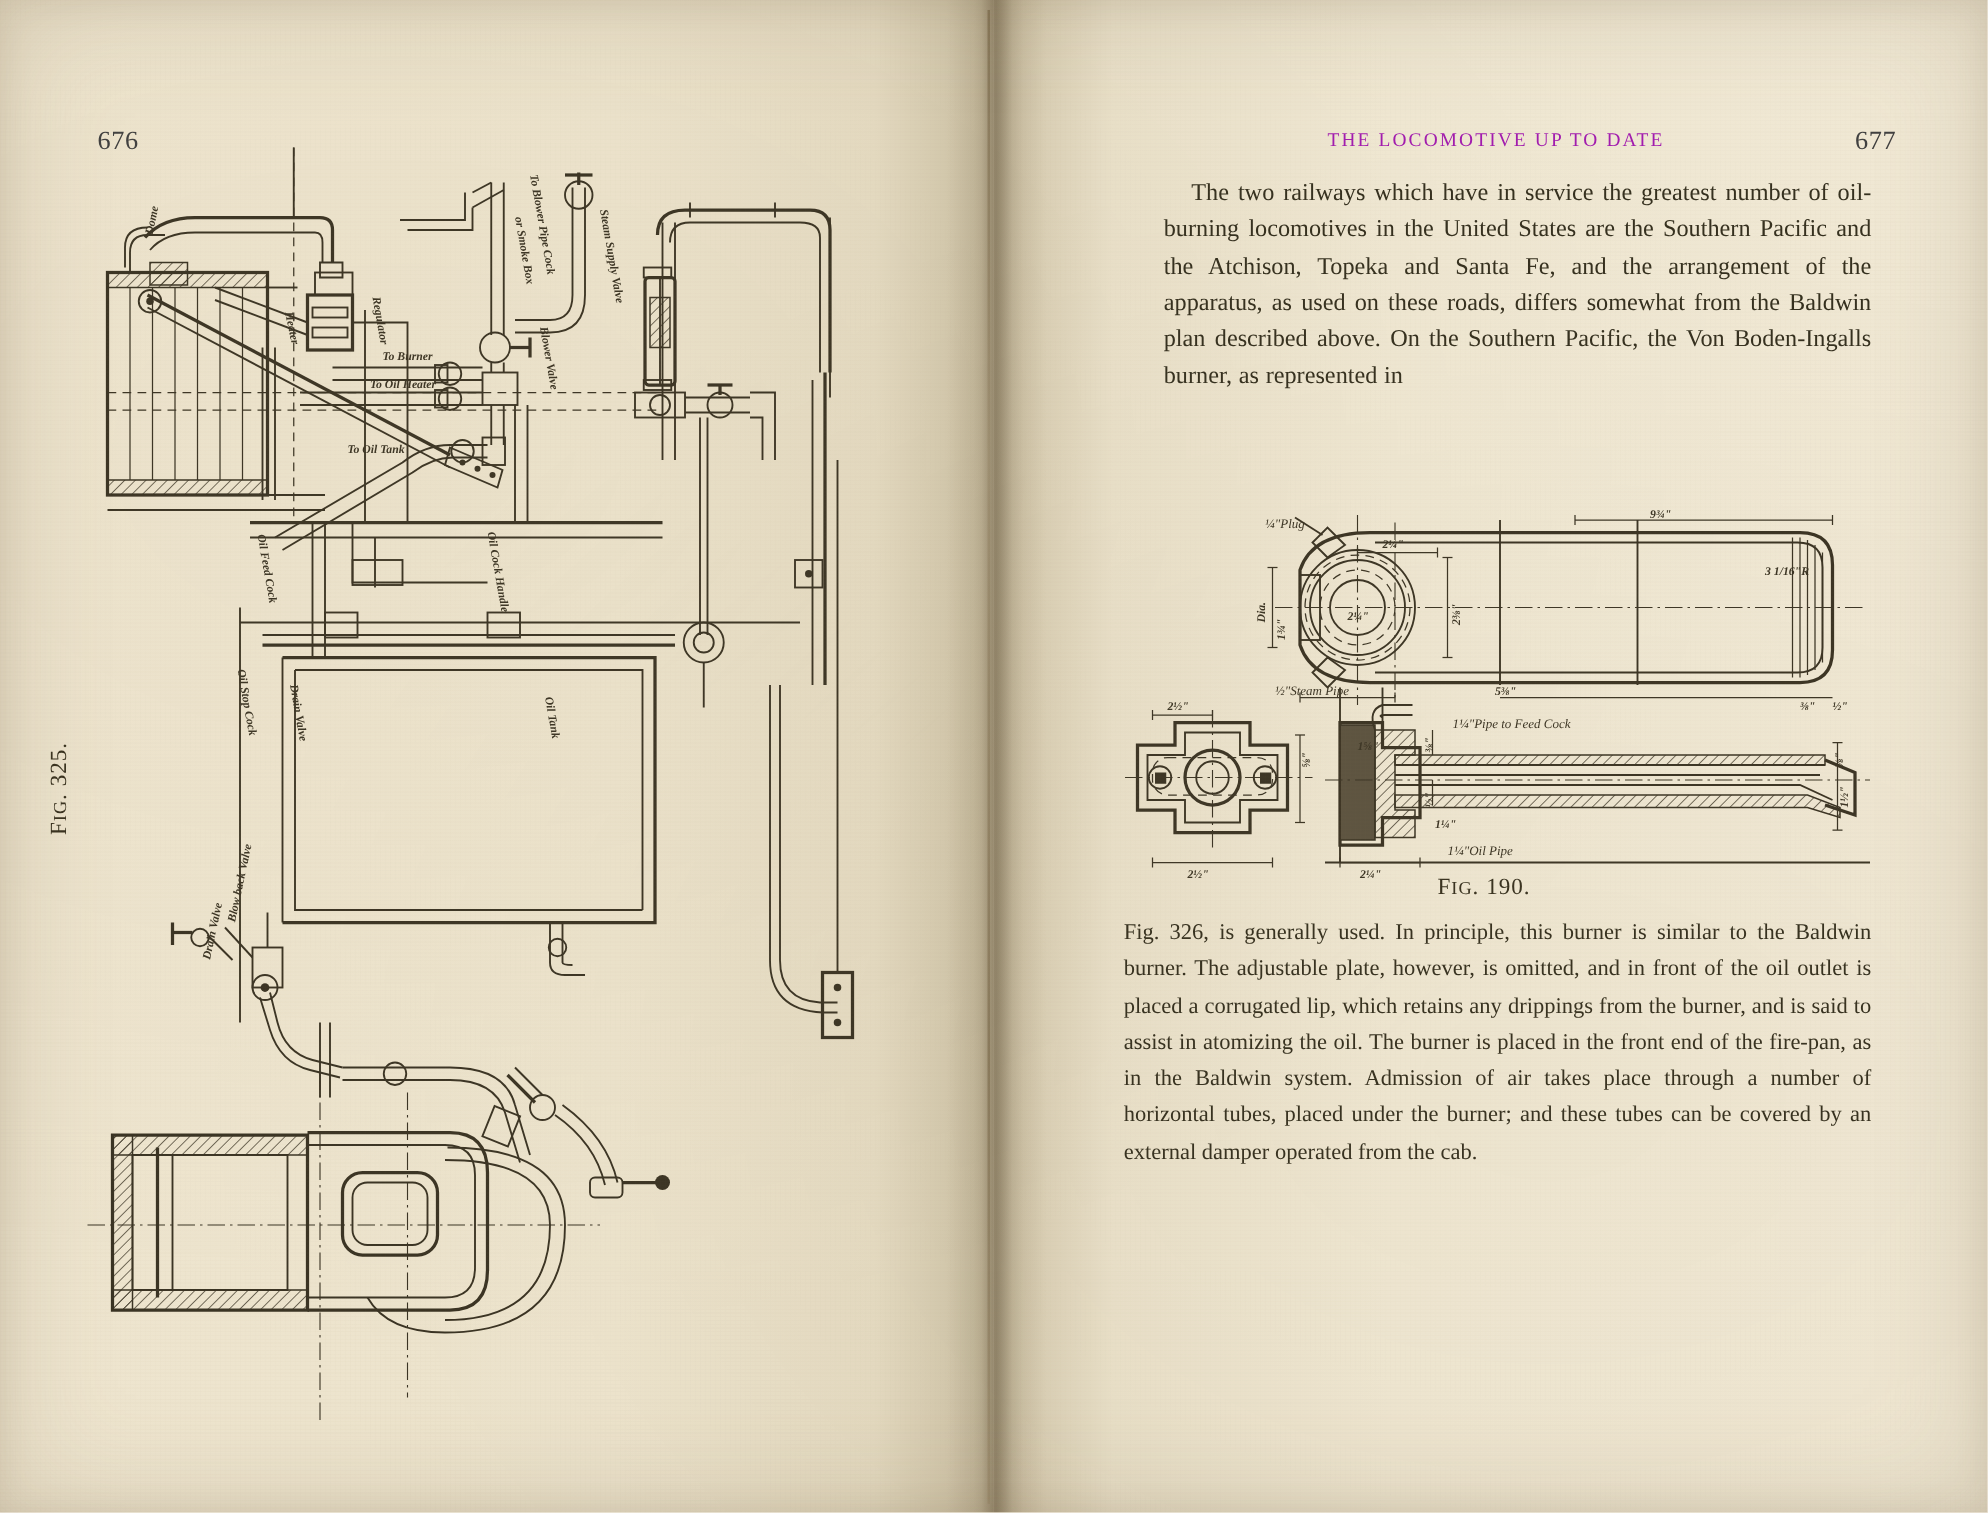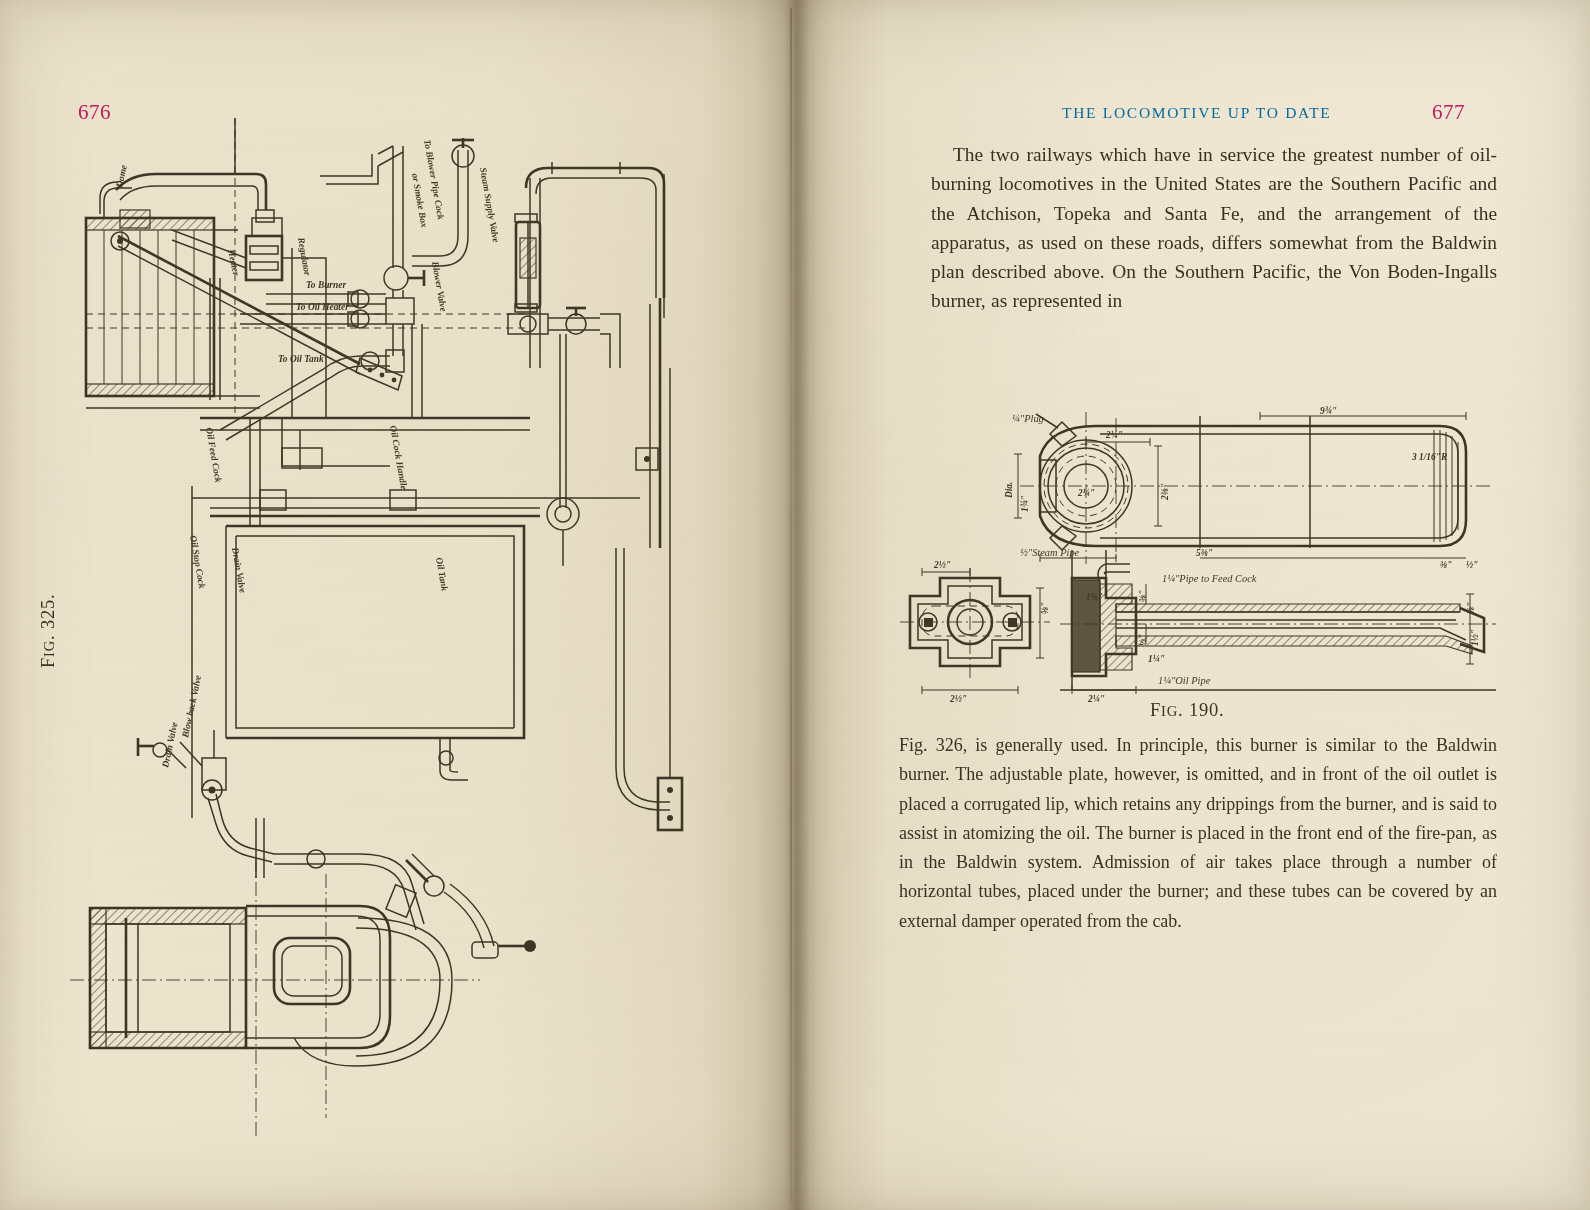--- a/index.html
+++ b/index.html
@@ -24,25 +24,25 @@
   #grain{position:absolute;inset:0;pointer-events:none;opacity:.33;
      background-image:
        repeating-linear-gradient(0deg,rgba(150,130,95,.05) 0 1px,rgba(255,255,255,0) 1px 3px),
        repeating-linear-gradient(90deg,rgba(150,130,95,.045) 0 1px,rgba(255,255,255,0) 1px 4px),
        radial-gradient(ellipse at 20% 30%,rgba(170,145,100,.10),rgba(0,0,0,0) 60%),
        radial-gradient(ellipse at 78% 72%,rgba(165,140,98,.10),rgba(0,0,0,0) 62%);}
   #vig{position:absolute;inset:0;pointer-events:none;
      box-shadow:inset 0 0 90px rgba(120,100,68,.22), inset 0 0 26px rgba(120,100,68,.14);}
 
   
-  .folio{position:absolute;font-size:21px;color:#be185d;letter-spacing:.5px;}
+  .folio{position:absolute;font-size:21px;color:#404040;letter-spacing:.5px;}
   #folio-left{left:78px;top:100px;}
-  #folio-right{left:1432px;top:100px;}
+  #folio-right{left:1484px;top:100px;}
   #runhead{position:absolute;left:1062px;top:104px;font-size:15.5px;
-     letter-spacing:1.7px;color:#0369a1;white-space:nowrap;}
+     letter-spacing:1.7px;color:#a21caf;white-space:nowrap;}
 
   #textcol{position:absolute;left:899px;top:140px;width:598px;}
   #textcol p{margin:0;font-size:19.4px;line-height:29.3px;color:#35301f;
      text-align:justify;text-align-last:left;hyphens:none;word-spacing:.5px;}
   #textcol p.ind{text-indent:22px;margin-left:32px;}
   #lower-text{position:absolute;left:899px;top:731px;width:598px;}
   #lower-text p{margin:0;font-size:18px;line-height:29.3px;color:#35301f;
      text-align:justify;text-align-last:left;}
   #lower-text p.ind{text-indent:22px;}
 

